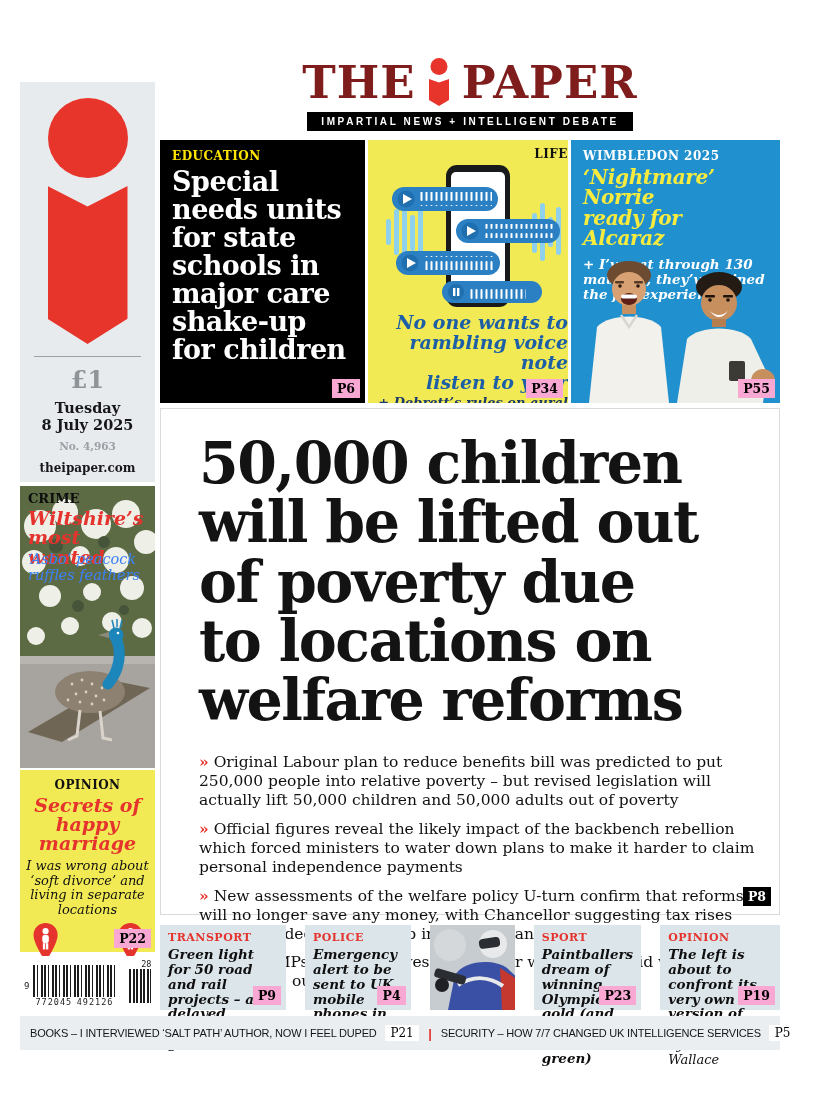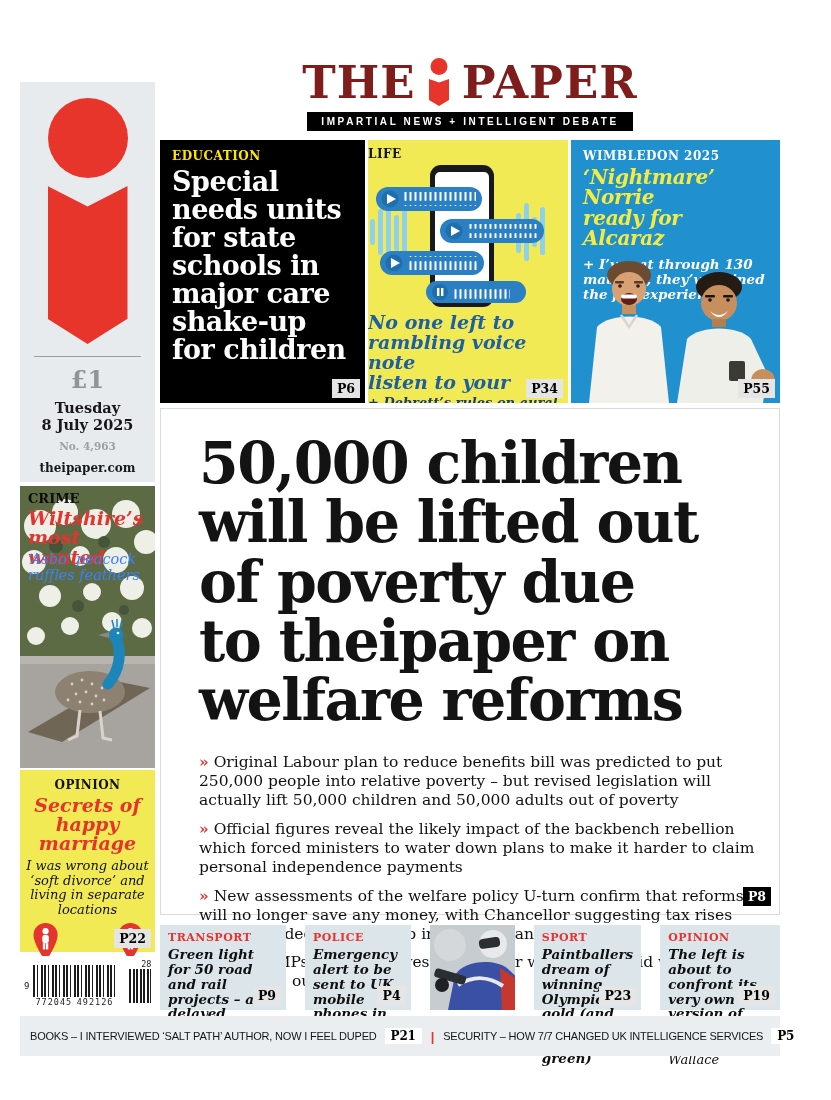--- a/index.html
+++ b/index.html
@@ -55,31 +55,31 @@
   .bc-right .code{font-size:8.5px;color:#222}
   .bc-right .bars{width:22px;height:34px;
       background:repeating-linear-gradient(90deg,#1c1c1c 0 2px,#fff 2px 4px,#1c1c1c 4px 6px,#fff 6px 7px)}
 
   
   .story{position:absolute;top:140px;height:263px;overflow:hidden}
   .kicker{font-size:12px;font-weight:bold;letter-spacing:.5px}
   .edu{left:160px;width:205px;background:#000;color:#fff;padding:9px 12px}
   .edu .kicker{color:#ffe400}
   .edu-hl{font-size:27px;font-weight:bold;line-height:1.04;margin-top:5px;letter-spacing:-.5px}
-  .life{left:368px;width:200px;background:var(--yellow);text-align:left;padding-top:7px}
+  .life{left:368px;width:200px;background:var(--yellow);text-align:right;padding-top:7px}
   .life .kicker{color:#111}
   .life-hl{color:#1d5fa6;font-size:19px;font-weight:bold;font-style:italic;line-height:1.05}
   .life-sub{color:#1a3a6b;font-size:13px;font-style:italic;font-weight:bold;margin-top:2px}
   .wim{left:571px;width:209px;background:var(--blue);color:#fff;padding:9px 12px}
   .wim-hl{color:#f7ec3d;font-size:20px;font-weight:bold;font-style:italic;line-height:1.02;margin-top:4px;letter-spacing:-.3px}
   .wim-sub{font-size:13.5px;font-weight:bold;font-style:italic;line-height:1.12;margin-top:8px}
   .wim svg{position:absolute;left:0;bottom:0}
 
   
-  .pbadge{position:absolute;background:#e5e5e5;color:#000;font-weight:bold;font-size:12.5px;
+  .pbadge{position:absolute;background:#f9a8d4;color:#000;font-weight:bold;font-size:12.5px;
       padding:0 5px;line-height:19px;font-family:"DejaVu Serif",serif}
   .pbadge.dark{background:#000;color:#fff}
 
   
   .lead{position:absolute;left:160px;top:408px;width:620px;height:507px;background:#fff;border:1px solid #d8dbdd}
   .lead-hl{margin:24px 14px 0 38px;font-size:57px;font-weight:bold;line-height:1.04;
       letter-spacing:-1.5px;color:#131313}
   .lead-bullets{margin:24px 24px 0 38px;font-size:15.5px;line-height:1.22;color:#111}
   .lead-bullets p{margin:0 0 10px}
   .bm{color:var(--kicker-red);font-weight:bold}
@@ -88,25 +88,25 @@
   .strip{position:absolute;left:160px;top:925px;width:620px;height:85px;display:flex;gap:19px}
   .sbox{background:var(--stripbg);padding:6px 8px;position:relative}
   .sbox .kicker{color:var(--kicker-red);font-size:11px}
   .stxt{font-size:13.5px;font-weight:bold;font-style:italic;line-height:1.1;margin-top:3px;color:#0f0f0f}
   .sby{font-size:13px;font-style:italic;margin-top:1px;color:#0f0f0f}
   .sbox .pbadge{bottom:5px;right:5px}
   .sphoto{width:96px;position:relative;overflow:hidden;background:#c7ccd1}
   .w-transport{width:140px}.w-police{width:117px}.w-sport{width:114px}.w-opinion{width:133px}
 
   
-  .footer{position:absolute;left:20px;top:1016px;width:760px;height:40px;background:var(--footerbg);
+  .footer{position:absolute;left:20px;top:1016px;width:760px;height:34px;background:var(--footerbg);
       display:flex;align-items:center;gap:9px;padding:0 10px;
       font-family:"Liberation Sans",sans-serif;font-size:11px;letter-spacing:-.2px;color:#151515;white-space:nowrap}
   .fitem{display:flex;align-items:center;gap:8px}
-  .fbadge{background:#fff;font-family:"DejaVu Serif",serif;font-weight:bold;font-size:12px;padding:1px 6px;color:#000}
+  .fbadge{background:#fff;font-family:"DejaVu Serif",serif;font-weight:normal;font-size:12px;padding:1px 6px;color:#000}
   .fsep{color:var(--kicker-red);font-weight:bold;font-size:13px}
 </style>
 </head>
 <body>
 
 <div class="page">
 
   <div class="masthead">
     <div class="mh-row">
       <span class="mh-word">THE</span>
@@ -302,21 +302,21 @@
         <rect x="58" y="120" width="100" height="22" rx="11" fill="#2b80c4"></rect>
         <circle cx="72" cy="131" r="8" fill="#1f6eae"></circle>
         <g>
             <rect x="69" y="127" width="2.4" height="8" fill="#fff"></rect>
             <rect x="73" y="127" width="2.4" height="8" fill="#fff"></rect>
           </g>
         <rect x="86" y="124" width="56" height="14" fill="url(#wv)"></rect>
       </g>
     </svg>
     <div class="life-hl">
-      <div>No one left to</div>
+      <div>No one wants to</div>
       <div>rambling voice note</div>
       <div>listen to your</div>
     </div>
     <div class="life-sub">+ Debrett’s rules on aural etiquette</div>
     <span class="pbadge" style="right:5px;bottom:5px">P34</span>
   </div>
 
   <div class="story wim">
     <svg width="209" height="150" viewBox="0 0 209 150">
       <g>
@@ -357,21 +357,21 @@
       <div>the fan experience</div>
     </div>
     <span class="pbadge" style="right:5px;bottom:5px">P55</span>
   </div>
 
   <div class="lead">
     <div class="lead-hl">
       <div>50,000 children</div>
       <div>will be lifted out</div>
       <div>of poverty due</div>
-      <div>to theipaper on</div>
+      <div>to locations on</div>
       <div>welfare reforms</div>
     </div>
     <div class="lead-bullets">
       <p><span class="bm">»</span> <span>Original Labour plan to reduce benefits bill was predicted to put 250,000 people into relative poverty – but revised legislation will actually lift 50,000 children and 50,000 adults out of poverty</span></p>
       <p><span class="bm">»</span> <span>Official figures reveal the likely impact of the backbench rebellion which forced ministers to water down plans to make it harder to claim personal independence payments</span></p>
       <p><span class="bm">»</span> <span>New assessments of the welfare policy U-turn confirm that reforms will no longer save any money, with Chancellor suggesting tax rises will be needed to cover gap in public finances</span></p>
       <p><span class="bm">»</span> <span>Labour MPs call for Reeves to consider wealth tax amid warning it could drive out the rich</span></p>
     </div>
     <span class="pbadge dark" style="right:8px;bottom:8px">P8</span>
   </div>

